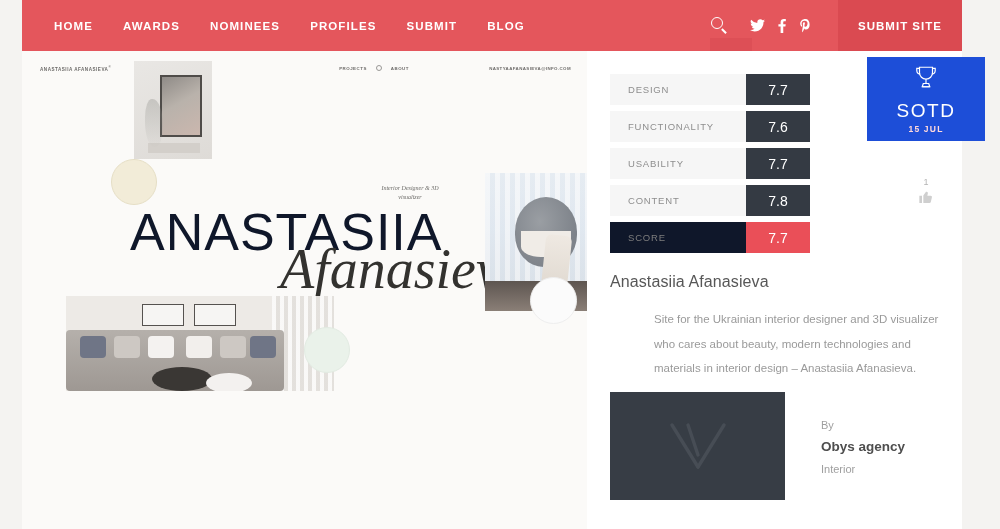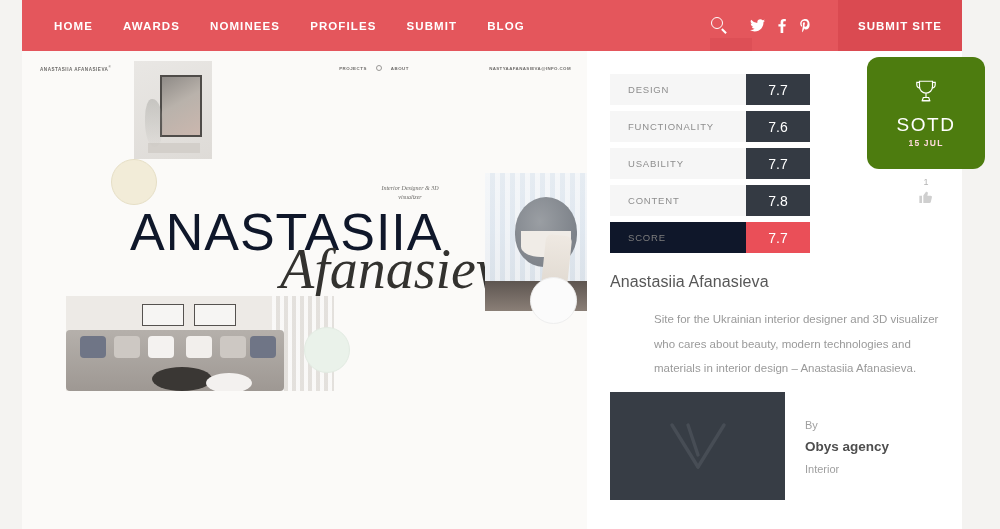--- a/index.html
+++ b/index.html
@@ -230,44 +230,44 @@
     color: #8e8e8e; font-weight: 400;
   }
   .rrow .val {
     width: 64px; background: #343a43; display: flex; align-items: center;
     justify-content: center; color: #ffffff; font-size: 14px; font-weight: 400;
   }
   .rrow.score .lbl { background: #0f172a; color: #7d7d7d; }
   .rrow.score .val { background: #ea4f58; }
 
   .sotd {
-    position: absolute; left: 280px; top: 6px; width: 118px; height: 112px;
-    background: #4d7c0f; display: flex; flex-direction: column;
-    align-items: center; justify-content: center; gap: 2px; border-radius: 12px;
+    position: absolute; left: 280px; top: 6px; width: 118px; height: 84px;
+    background: #1d4ed8; display: flex; flex-direction: column;
+    align-items: center; justify-content: center; gap: 2px;
   }
   .trophy { margin-bottom: 4px; }
   .sotd-t { color:#fff; font-size: 19px; letter-spacing: 1.5px; font-weight: 400; }
   .sotd-d { color:#ffd9db; font-size: 8.5px; letter-spacing: 1.2px; font-weight: 700; }
 
   .likes {
     position: absolute; left: 280px; top: 126px; width: 118px;
     display: flex; flex-direction: column; align-items: center;
   }
   .likes-count { font-size: 9px; color: #b4b4b4; margin-bottom: 2px; }
 
   .desc { position: absolute; left: 23px; top: 222px; width: 330px; }
   .desc h2 {
     font-size: 16px; font-weight: 400; color: #575757; margin-bottom: 16px;
     letter-spacing: 0.1px;
   }
   .desc p {
     font-size: 11.5px; line-height: 2.15; color: #9a9a9a; font-weight: 400; margin-left: 44px;
   }
 
-  .agency { position: absolute; left: 23px; top: 341px; display: flex; gap: 20px; }
+  .agency { position: absolute; left: 23px; top: 341px; display: flex; gap: 36px; }
   .ag-logo {
     width: 175px; height: 108px; background: #373d45;
     display: flex; align-items: center; justify-content: center;
   }
   .ag-meta { padding-top: 27px; }
   .ag-by { font-size: 11px; color: #9f9f9f; margin-bottom: 8px; }
   .ag-name { font-size: 13.5px; color: #4e4e4e; font-weight: 700; margin-bottom: 9px; }
   .ag-country { font-size: 11px; color: #9f9f9f; }
 </style>
 </head>

